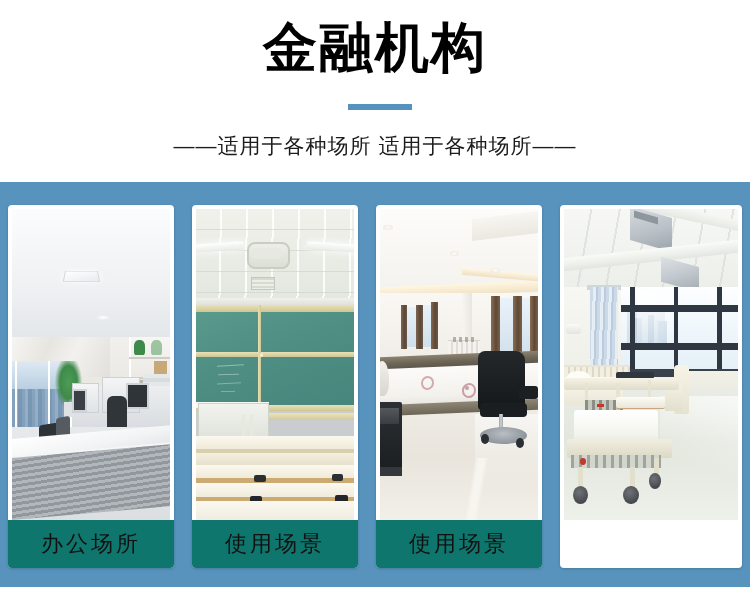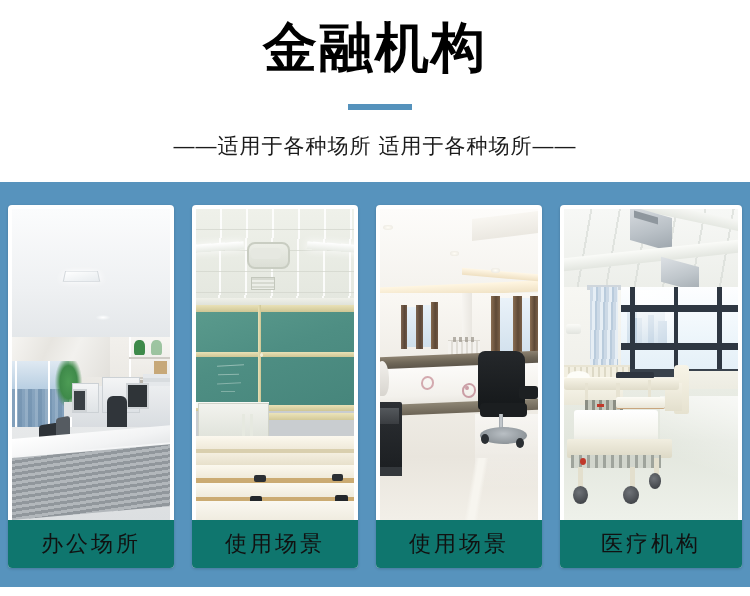--- a/index.html
+++ b/index.html
@@ -601,16 +601,15 @@
       <div class="ly p4-bedframe"></div>
       <div class="ly p4-underrail"></div>
       <div class="ly p4-red-knob"></div>
       <div class="ly p4-leg1"></div>
       <div class="ly p4-leg2"></div>
       <div class="ly p4-leg3"></div>
       <div class="ly p4-caster1"></div>
       <div class="ly p4-caster2"></div>
       <div class="ly p4-caster3"></div>
     </div>
-    <div class="card-label">医疗机构</div>
   </div>
 
 </div>
 
 </body></html>

